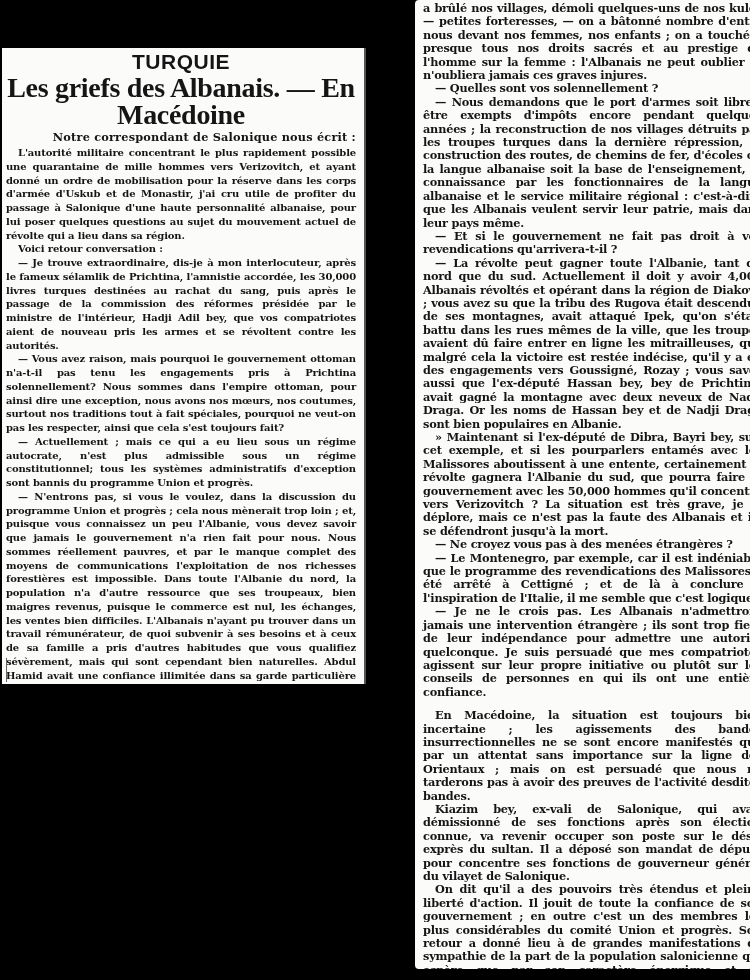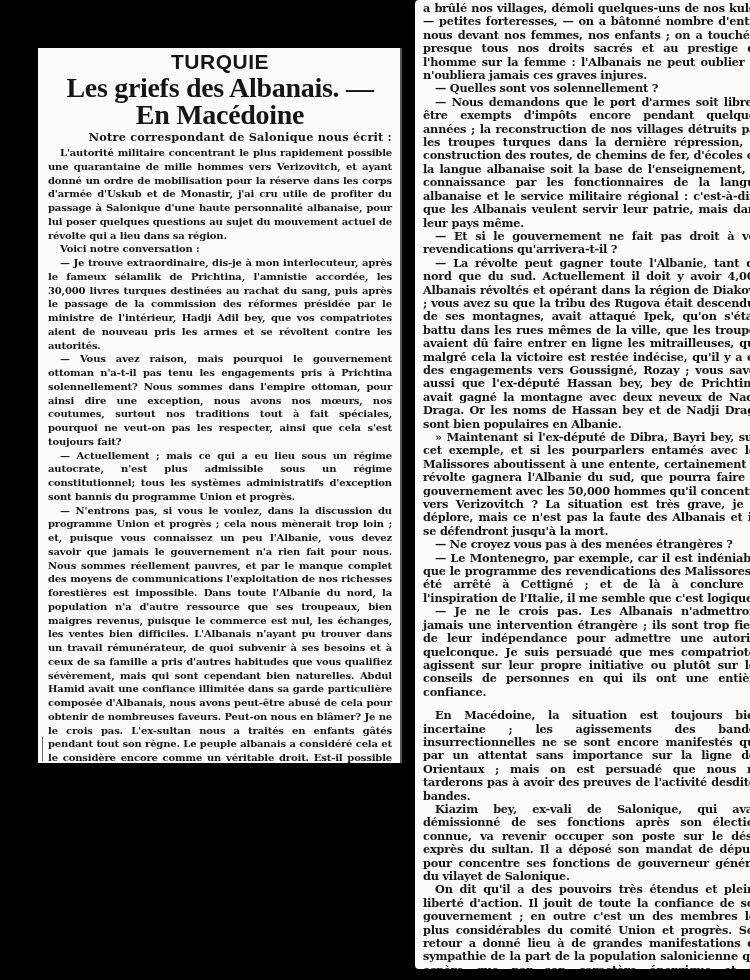--- a/index.html
+++ b/index.html
@@ -6,21 +6,21 @@
   body {
     width: 750px; height: 980px; background: #000;
     position: relative; overflow: hidden;
     font-family: "DejaVu Serif", "Liberation Serif", serif;
     color: #151515;
   }
   .col {
     position: absolute; background: #fbfbfa;
     box-sizing: border-box; overflow: hidden;
   }
-  #col-left { left: 2px; top: 48px; width: 364px; height: 715px; padding: 2px 8px 0 10px; border-right: 2px solid #555; margin-left: 36px; }
+  #col-left { left: 2px; top: 48px; width: 364px; height: 636px; padding: 2px 8px 0 4px; border-right: 2px solid #555; }
   #col-right { left: 415px; top: 0; width: 356px; height: 969px; padding: 2px 7px 0 8px; border-radius: 4px; border-right: 2px solid #555; }
   .section-head {
     text-align: center; font-family: "Liberation Sans", sans-serif;
     font-weight: bold; font-size: 21px; letter-spacing: 0.5px; line-height: 24px; margin: 0;
   }
   .headline {
     text-align: center; font-family: "Liberation Serif", serif;
     font-weight: bold; font-size: 28px; line-height: 27px; margin: 0 0 2px 0; letter-spacing: -0.3px;
   }
   .byline { font-size: 11.3px; line-height: 14px; font-weight: bold; margin: 0 0 2px 10px; letter-spacing: 0.2px; text-align: right; }
@@ -34,21 +34,21 @@
   .rule-left { position: absolute; left: 4px; bottom: 2px; width: 1px; height: 24px; background: #666; }
 </style>
 </head>
 <body>
 
 <div class="col" id="col-left">
   <h2 class="section-head">TURQUIE</h2>
   <h1 class="headline">Les griefs des Albanais. — En Macédoine</h1>
   <div class="byline">Notre correspondant de Salonique nous écrit :</div>
   <p>L'autorité militaire concentrant le plus rapidement possible une quarantaine de mille hommes vers Verizovitch, et ayant donné un ordre de mobilisation pour la réserve dans les corps d'armée d'Uskub et de Monastir, j'ai cru utile de profiter du passage à Salonique d'une haute personnalité albanaise, pour lui poser quelques questions au sujet du mouvement actuel de révolte qui a lieu dans sa région.</p>
-  <p>Voici notre conversation :</p>
+  <p>Voici retour conversation :</p>
   <p>— Je trouve extraordinaire, dis-je à mon interlocuteur, après le fameux sélamlik de Prichtina, l'amnistie accordée, les 30,000 livres turques destinées au rachat du sang, puis après le passage de la commission des réformes présidée par le ministre de l'intérieur, Hadji Adil bey, que vos compatriotes aient de nouveau pris les armes et se révoltent contre les autorités.</p>
   <p>— Vous avez raison, mais pourquoi le gouvernement ottoman n'a-t-il pas tenu les engagements pris à Prichtina solennellement? Nous sommes dans l'empire ottoman, pour ainsi dire une exception, nous avons nos mœurs, nos coutumes, surtout nos traditions tout à fait spéciales, pourquoi ne veut-on pas les respecter, ainsi que cela s'est toujours fait?</p>
   <p>— Actuellement ; mais ce qui a eu lieu sous un régime autocrate, n'est plus admissible sous un régime constitutionnel; tous les systèmes administratifs d'exception sont bannis du programme Union et progrès.</p>
   <p>— N'entrons pas, si vous le voulez, dans la discussion du programme Union et progrès ; cela nous mènerait trop loin ; et, puisque vous connaissez un peu l'Albanie, vous devez savoir que jamais le gouvernement n'a rien fait pour nous. Nous sommes réellement pauvres, et par le manque complet des moyens de communications l'exploitation de nos richesses forestières est impossible. Dans toute l'Albanie du nord, la population n'a d'autre ressource que ses troupeaux, bien maigres revenus, puisque le commerce est nul, les échanges, les ventes bien difficiles. L'Albanais n'ayant pu trouver dans un travail rémunérateur, de quoi subvenir à ses besoins et à ceux de sa famille a pris d'autres habitudes que vous qualifiez sévèrement, mais qui sont cependant bien naturelles. Abdul Hamid avait une confiance illimitée dans sa garde particulière composée d'Albanais, nous avons peut-être abusé de cela pour obtenir de nombreuses faveurs. Peut-on nous en blâmer? Je ne le crois pas. L'ex-sultan nous a traités en enfants gâtés pendant tout son règne. Le peuple albanais a considéré cela et le considère encore comme un véritable droit. Est-il possible d'extirper subitement cette idée des cervelles albanaises, si frustes, si simplistes, si ignorantes ? Il faut du temps ; et on n'y parviendra jamais par la force des armes. On a essayé de nous désarmer, on</p>
   <div class="rule-left"></div>
 </div>
 
 <div class="col" id="col-right">
   <p class="noindent">a brûlé nos villages, démoli quelques-uns de nos kulés — petites forteresses, — on a bâtonné nombre d'entre nous devant nos femmes, nos enfants ; on a touché à presque tous nos droits sacrés et au prestige de l'homme sur la femme : l'Albanais ne peut oublier et n'oubliera jamais ces graves injures.</p>
   <p>— Quelles sont vos solennellement ?</p>

